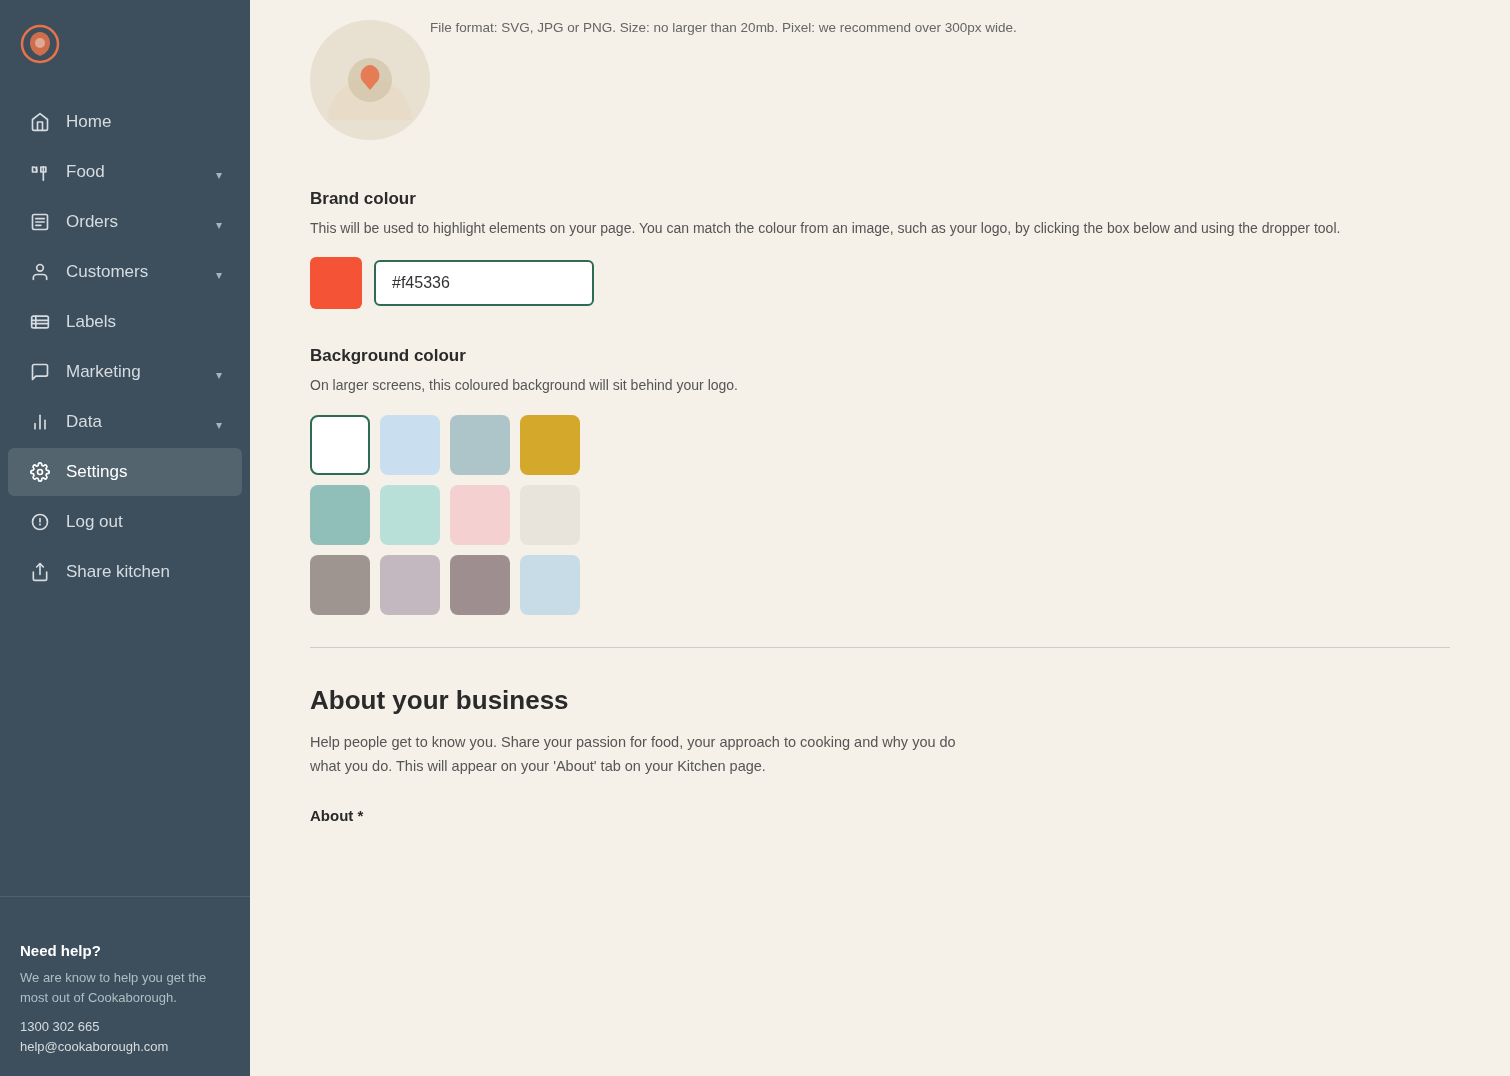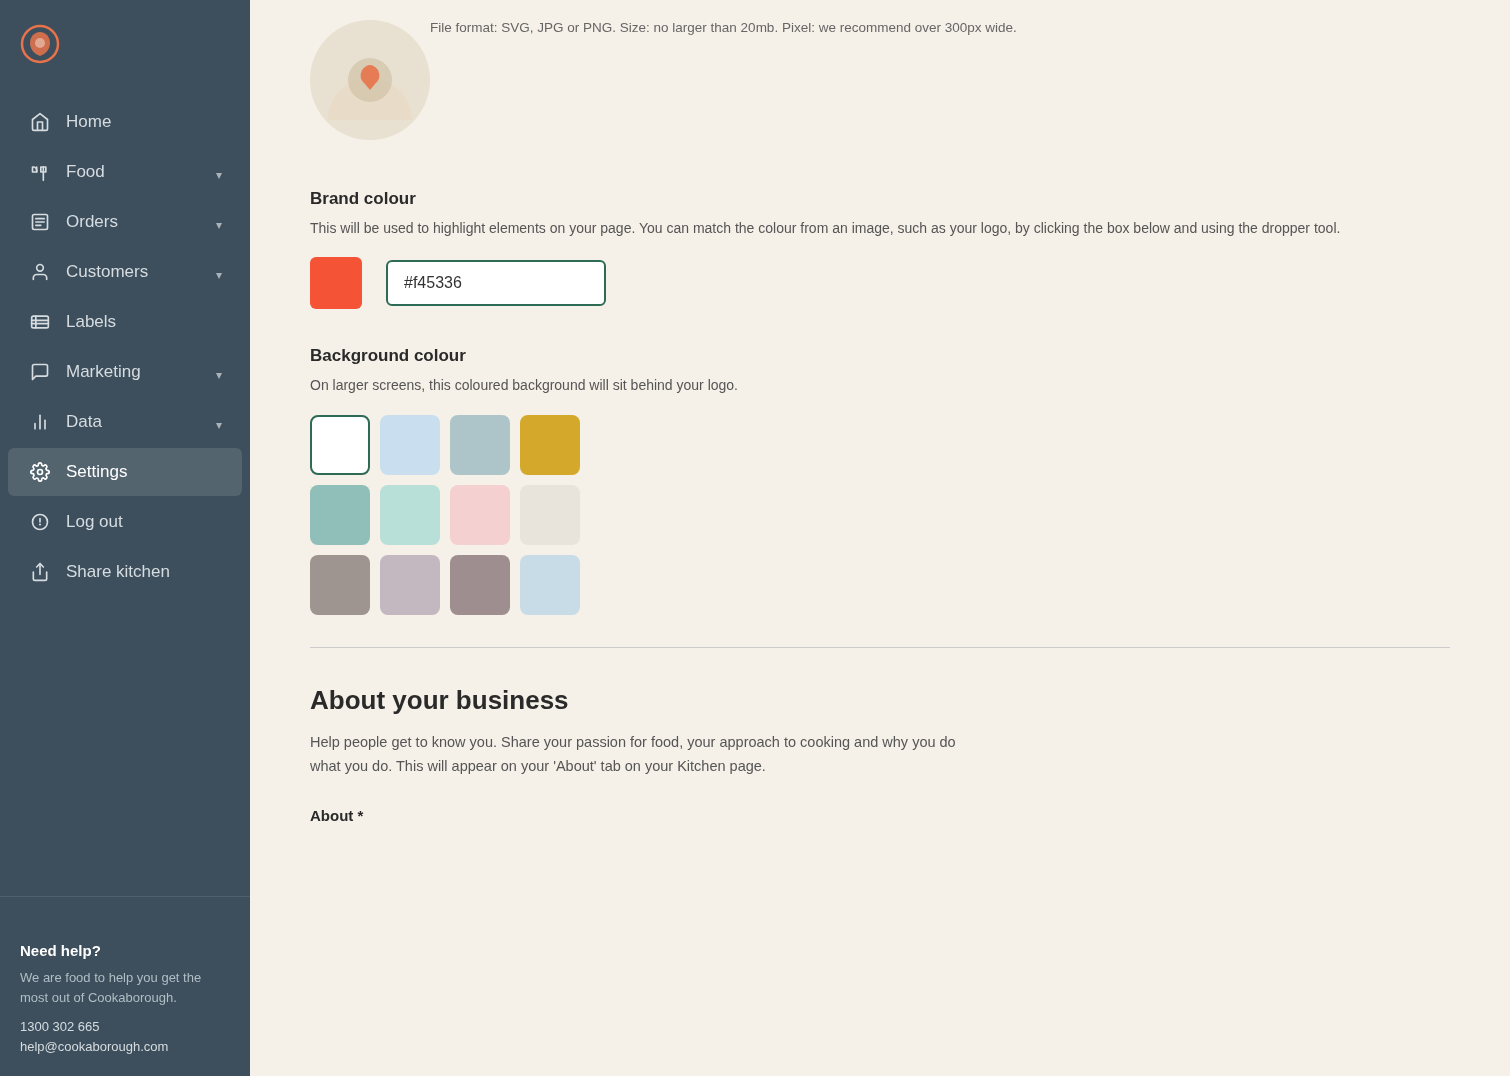--- a/index.html
+++ b/index.html
@@ -122,21 +122,21 @@
       font-size: 14px;
       color: #555;
       line-height: 1.6;
       margin-bottom: 18px;
     }
 
     
     .colour-picker-row {
       display: flex;
       align-items: center;
-      gap: 24px;
+      gap: 12px;
     }
     .colour-swatch {
       width: 52px;
       height: 52px;
       border-radius: 6px;
       cursor: pointer;
       border: none;
       flex-shrink: 0;
     }
     .colour-input {
@@ -328,21 +328,21 @@
             <polyline points="16 6 12 2 8 6"></polyline>
             <line x1="12" y1="2" x2="12" y2="15"></line>
           </svg>
       </span>
       <span class="nav-label">Share kitchen</span>
     </div>
   </nav>
 
   <div class="sidebar-help">
     <div class="help-title">Need help?</div>
-    <div class="help-desc">We are food to help you get the most out of Cookaborough.</div>
+    <div class="help-desc">We are know to help you get the most out of Cookaborough.</div>
     <div class="help-phone">1300 302 665</div>
     <div class="help-email">help@cookaborough.com</div>
   </div>
 </aside>
 
 <main class="main">
 
   <div class="logo-preview">
     <div class="logo-circle">
 

